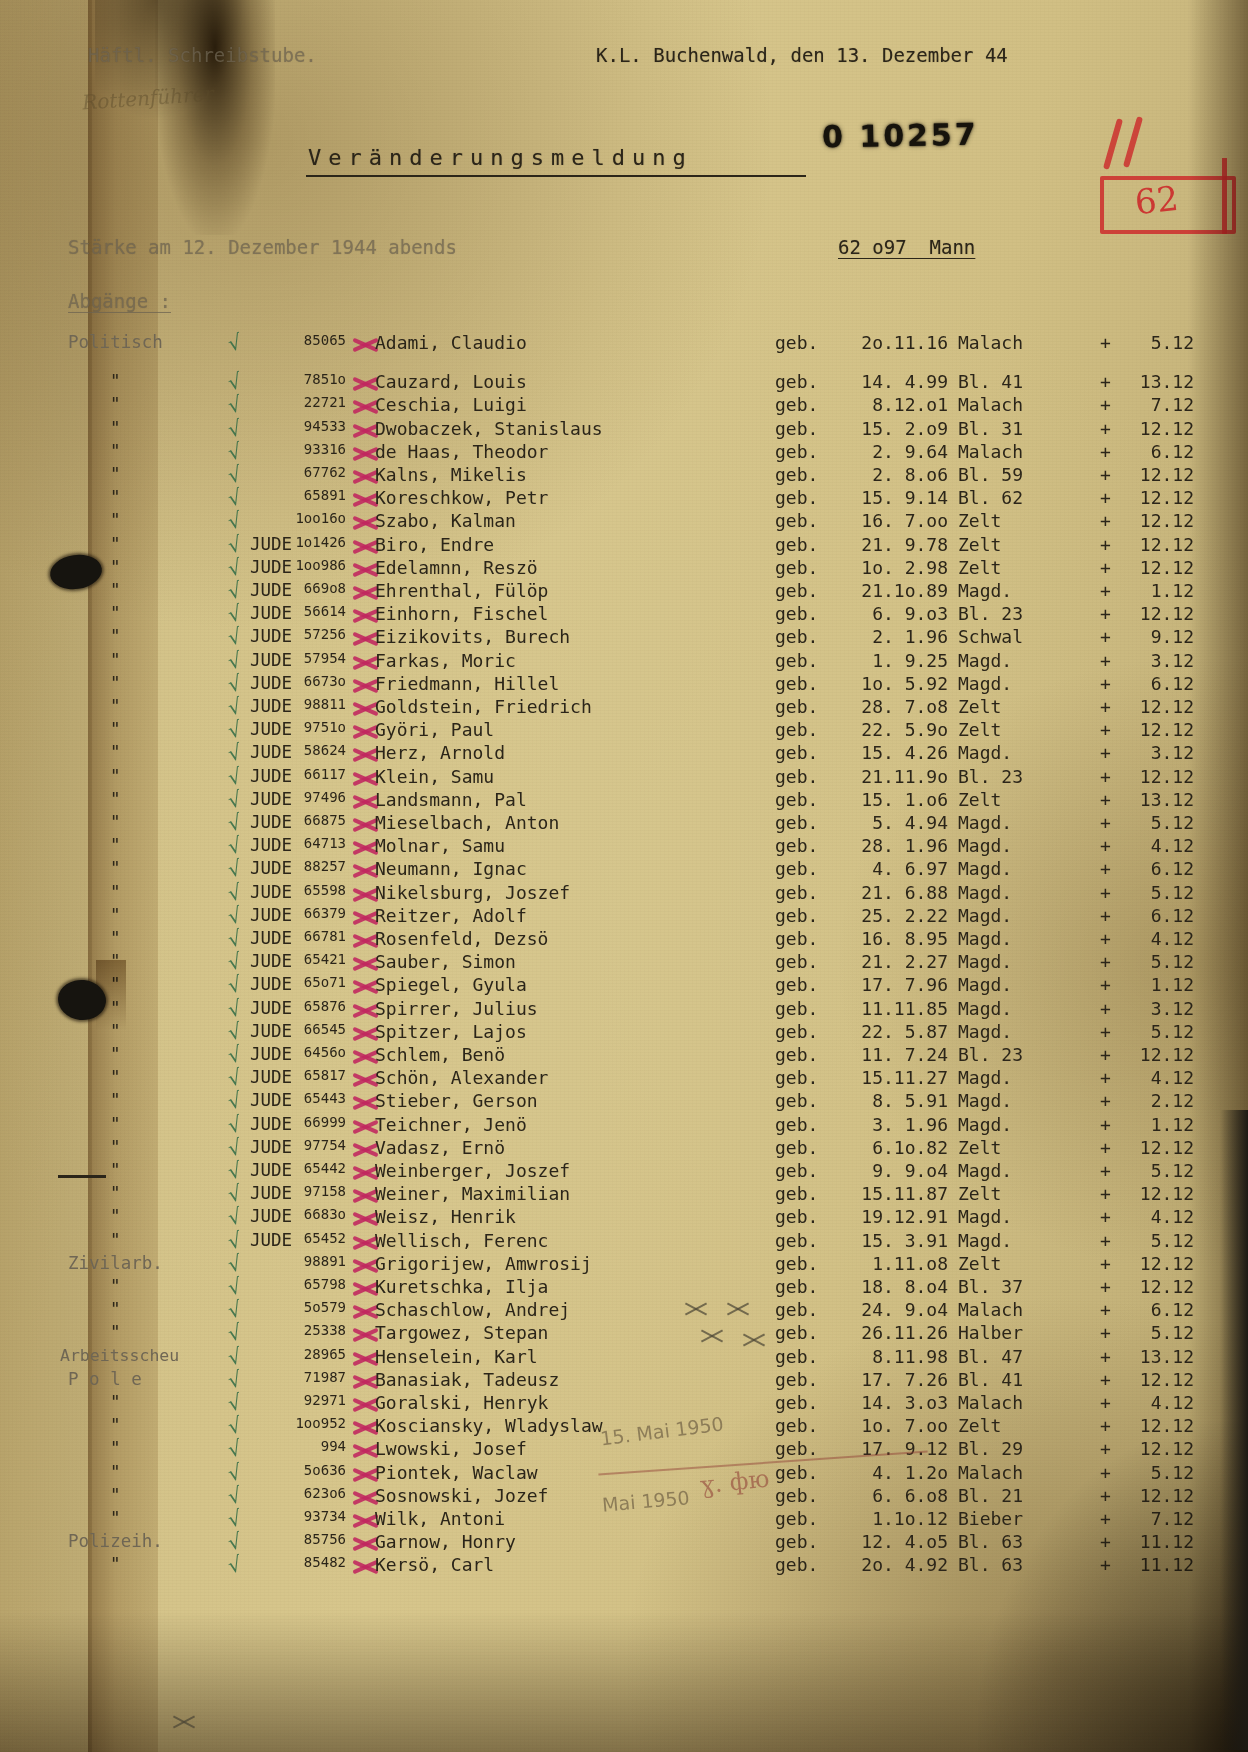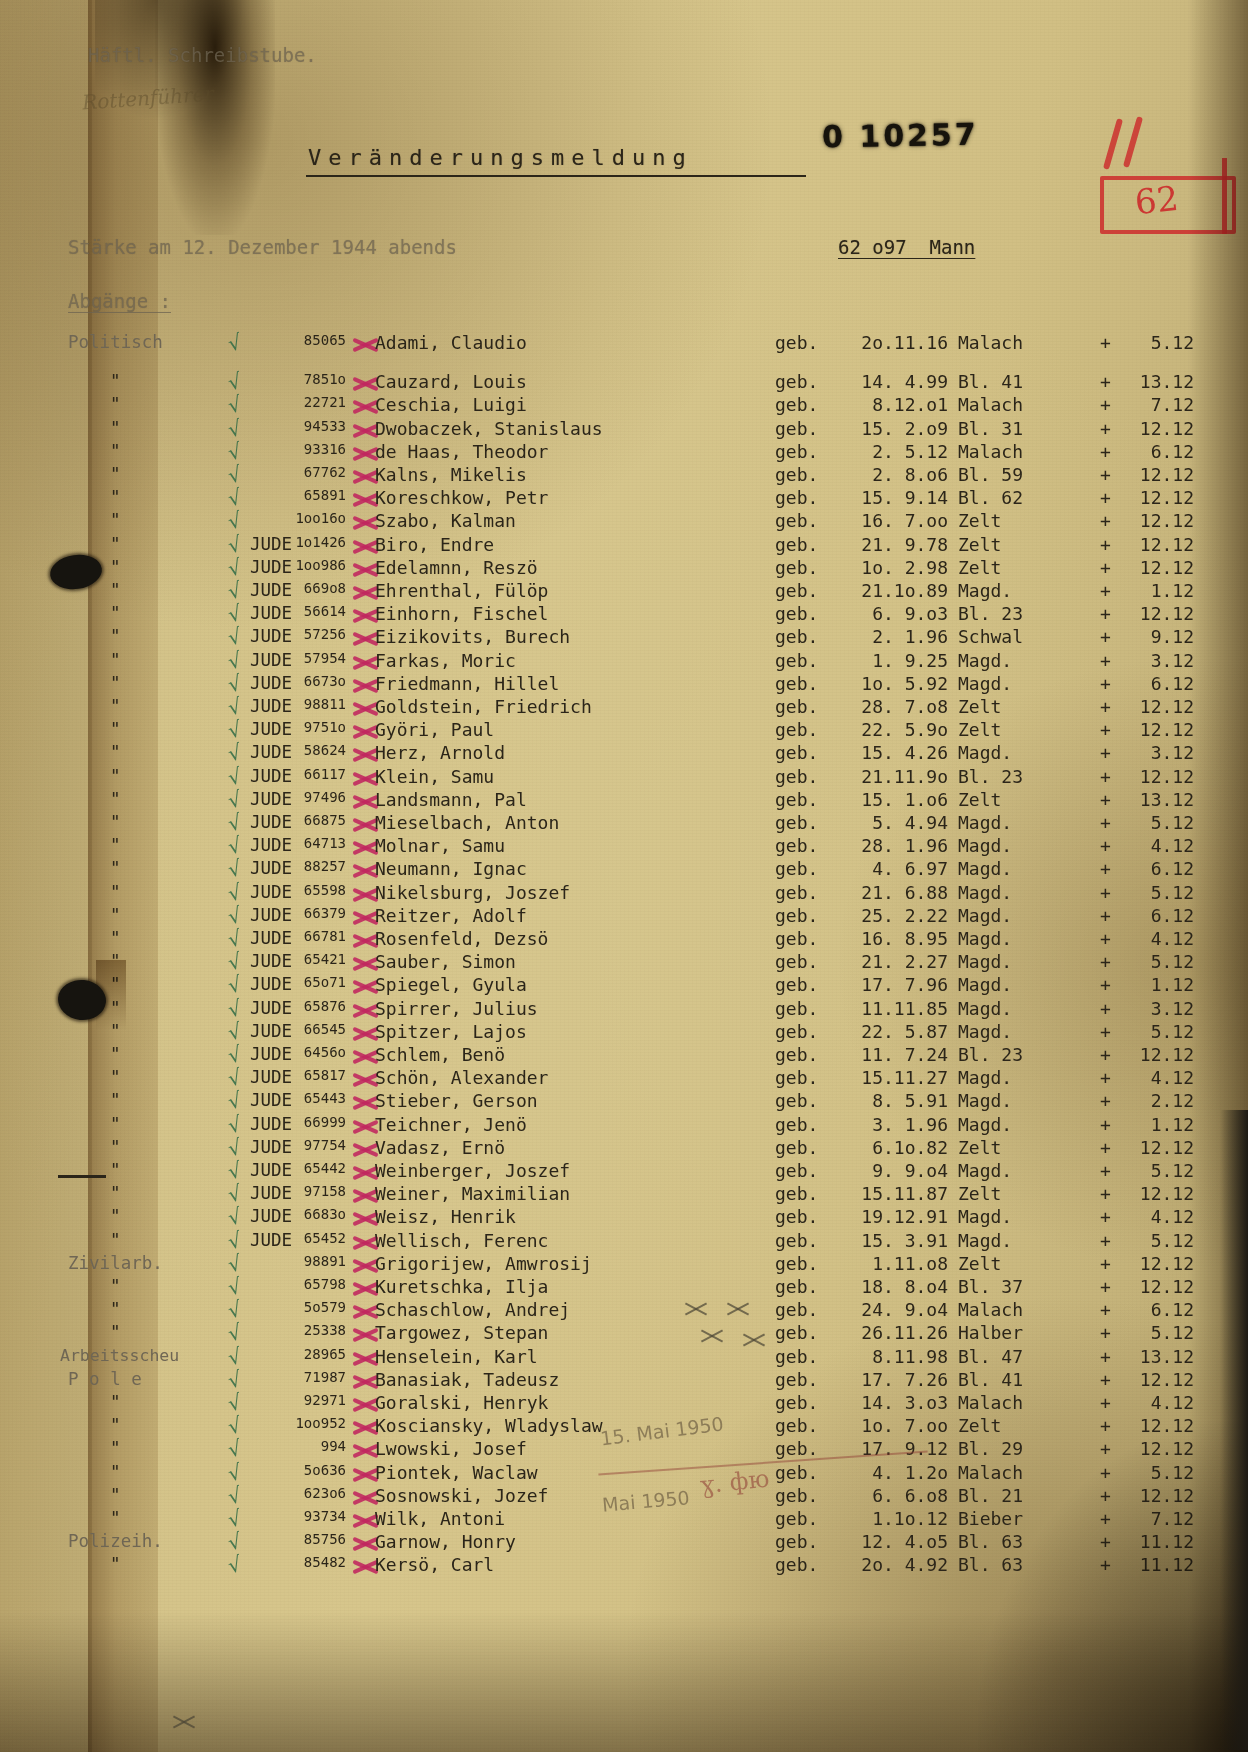--- a/index.html
+++ b/index.html
@@ -119,20 +119,21 @@
 <div id="page">
 
   <div class="paper-base"></div>
   <div class="grain"></div>
   <div class="bind-strip2"></div>
   <div class="bind-strip"></div>
   <div class="top-stain2"></div>
   <div class="top-stain"></div>
 
   <div class="t faded" style="left:88px;top:44px;font-size:19px;">Häftl. Schreibstube.</div>
+  <div class="t" style="left:596px;top:44px;font-size:19px;">K.L. Buchenwald, den 13. Dezember 44</div>
   <div class="hand" style="left:82px;top:86px;font-size:20px;">Rottenführer</div>
 
   <div class="t spaced" style="left:308px;top:145px;font-size:22px;text-align:right;">Veränderungsmeldung</div>
   <div class="title-rule" style="left:306px;top:175px;width:500px;"></div>
 
   <div class="stamp" style="left:822px;top:118px;font-size:30px;">0 10257</div>
 
   <div class="red-slash" style="left:1110px;top:118px;transform:rotate(16deg);"></div>
   <div class="red-slash" style="left:1130px;top:116px;transform:rotate(16deg);"></div>
   <div class="red-box" style="left:1100px;top:176px;width:128px;height:50px;"></div>
@@ -193,21 +194,21 @@
         <span class="plus">+</span>
         <span class="dday">12.12</span>
       </div>
       <div class="row" style="top: 440.8px;">
         <span class="cat" style="left:110px;">"</span>
         <span class="tick" style="top:-1px;">√</span>
         <span class="num">93316</span>
         <span class="xmark" style="top:1px;"></span>
         <span class="name">de Haas, Theodor</span>
         <span class="geb">geb.</span>
-        <span class="date">2. 5.12</span>
+        <span class="date">2. 9.64</span>
         <span class="block">Malach</span>
         <span class="plus">+</span>
         <span class="dday">6.12</span>
       </div>
       <div class="row" style="top: 464px;">
         <span class="cat" style="left:110px;">"</span>
         <span class="tick" style="top:-1px;">√</span>
         <span class="num">67762</span>
         <span class="xmark" style="top:1px;"></span>
         <span class="name">Kalns, Mikelis</span>

